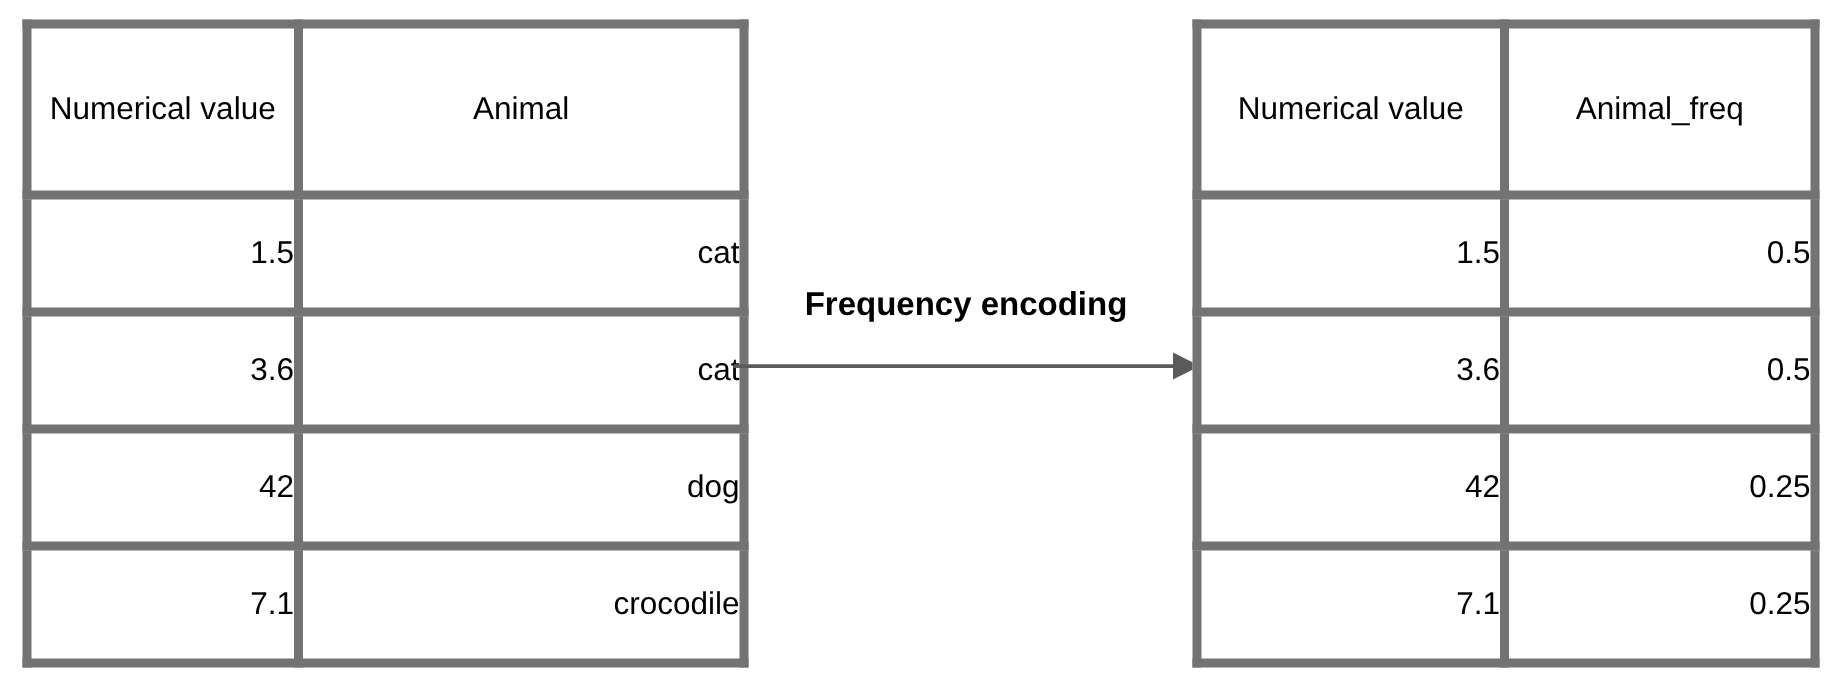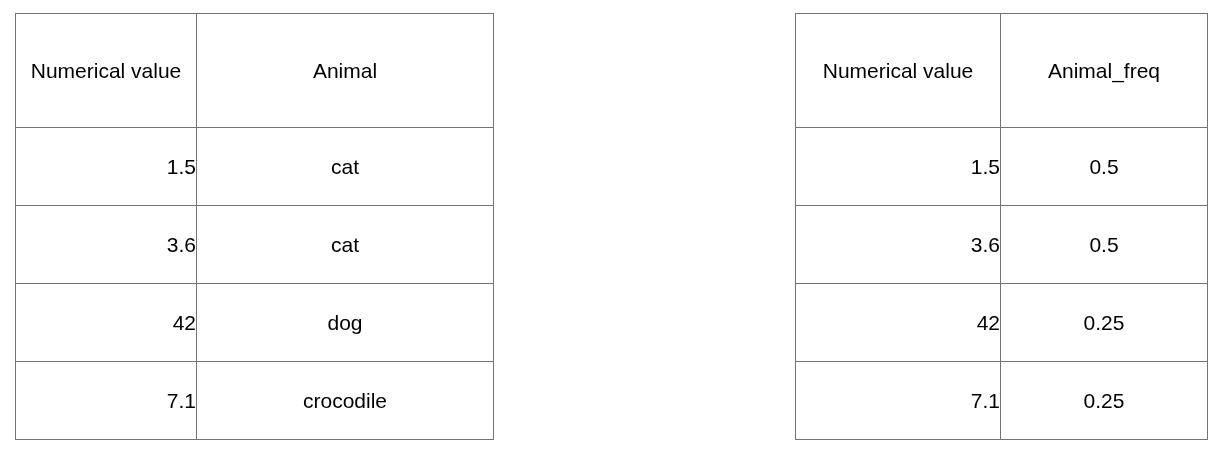--- a/index.html
+++ b/index.html
@@ -23,36 +23,36 @@
 
   
   .data-table {
     position: absolute;
     border-collapse: collapse;
     table-layout: fixed;
     background: #ffffff;
   }
   .data-table td,
   .data-table th {
-    border: 1px solid #737373;
+    border: 6px solid #737373;
     height: 78px;
     box-sizing: border-box;
     font-weight: normal;
     font-size: 21px;
     line-height: 1.22;
     color: #000000;
     padding: 0;
   }
   .data-table thead th {
     height: 114px;
     vertical-align: middle;
   }
 
   .col-num  { text-align: right; }
-  .col-cat  { text-align: center; padding-left: 14px; }
+  .col-cat  { text-align: right; padding-left: 14px; }
   .head-center { text-align: center; }
 
   
   #table-source {
     left: 15px;
     top: 13px;
     width: 478px;
   }
   #table-source .c1 { width: 181px; }
   #table-source .c2 { width: 297px; }
@@ -125,20 +125,29 @@
         <td class="col-num">42</td>
         <td class="col-cat">dog</td>
       </tr>
       <tr>
         <td class="col-num">7.1</td>
         <td class="col-cat">crocodile</td>
       </tr>
     </tbody>
   </table>
 
+  <div class="transform">
+    <div class="transform-label">Frequency encoding</div>
+    <div class="transform-arrow">
+      <svg width="312" height="28" viewBox="0 0 312 28" xmlns="http://www.w3.org/2000/svg">
+        <line x1="1" y1="14" x2="294" y2="14" stroke="#5a5a5a" stroke-width="2.5"></line>
+        <polygon points="294,5 312,14 294,23" fill="#5a5a5a"></polygon>
+      </svg>
+    </div>
+  </div>
 
   <table class="data-table" id="table-encoded">
     <colgroup>
       <col class="c1">
         <col class="c2">
     </colgroup>
     <thead>
       <tr>
         <th class="head-center">Numerical value</th>
         <th class="head-center">Animal_freq</th>

